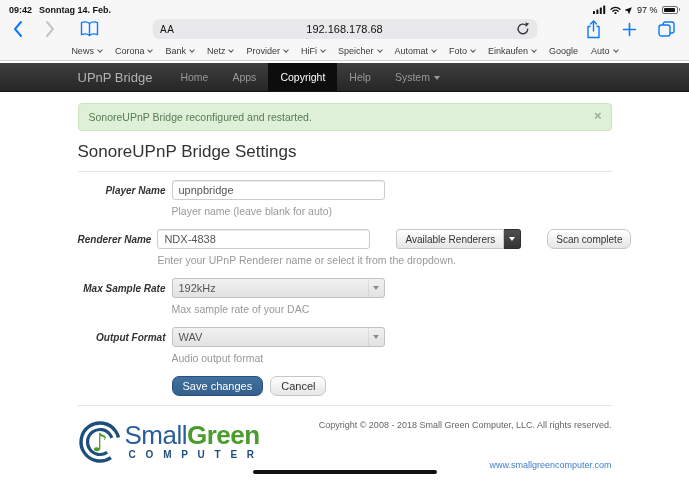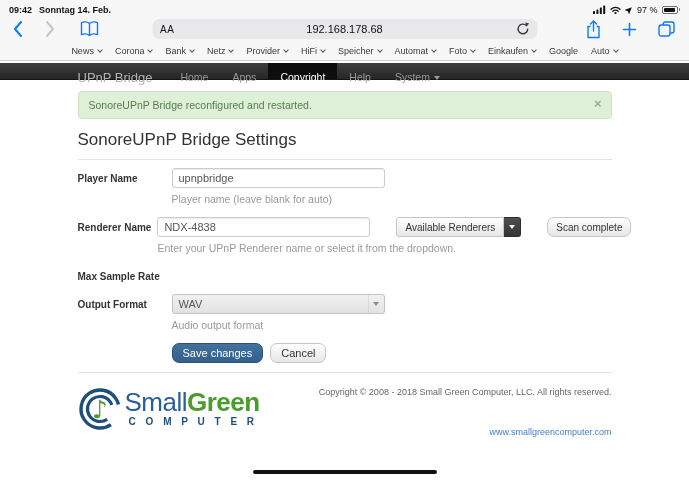--- a/index.html
+++ b/index.html
@@ -32,40 +32,40 @@
   .tb-right { margin-left:auto; display:flex; align-items:center; gap:21px; margin-right:14px; }
 
   .bookmarksbar { height:18px; display:flex; justify-content:center; align-items:center; gap:13px;
                   font-size:9px; color:#3a3a3c; }
   .bm { display:inline-flex; align-items:center; }
   .bm-caret { display:inline-block; width:4px; height:4px; border-right:1.2px solid #555; border-bottom:1.2px solid #555;
               transform:rotate(45deg); margin-left:4px; margin-top:-2px; }
   .chrome-gap { height:2px; background:#fff; }
 
   
-  .navbar { height:17px; background:linear-gradient(#3e3e3e,#262626); border-bottom:1px solid #141414; }
+  .navbar { height:29px; background:linear-gradient(#3e3e3e,#262626); border-bottom:1px solid #141414; }
   .navbar-inner { width:534px; margin:0 auto; display:flex; align-items:stretch; height:100%; }
   .brand { color:#b2b2b2; font-size:13px; line-height:29px; margin-right:16px; }
   .nav-item { color:#999; font-size:10.5px; line-height:29px; padding:0 12px; }
   .nav-item.active { background:#0d0d0d; color:#fff; }
   .nav-caret { display:inline-block; margin-left:4px; border-left:3.5px solid transparent; border-right:3.5px solid transparent;
                border-top:4px solid #999; vertical-align:middle; }
 
   .container { width:534px; margin:0 auto; }
 
   .alert { margin-top:11px; background:#dff0d8; border:1px solid #cfe4bc; border-radius:4px;
            padding:7px 26px 7px 10px; font-size:10.5px; color:#567d52; position:relative; }
   .alert-close { position:absolute; right:9px; top:5px; color:#9cab97; font-size:13px; font-weight:bold; line-height:13px; cursor:default; }
 
   .page-title { font-size:17px; font-weight:400; color:#333; margin:11px 0 9px 0; }
   .hr { border:none; border-top:1px solid #e4e4e4; height:0; }
 
   form.settings { margin-top:8px; }
   .control-group { display:flex; margin-bottom:12px; }
-  .control-label { width:88px; font-size:10px; font-weight:bold; color:#333; padding-top:5px; white-space:nowrap; }
+  .control-label { width:88px; text-align:right; font-size:10px; font-weight:bold; color:#333; padding-top:5px; white-space:nowrap;font-style:italic; }
   .controls { margin-left:6px; }
   .controls-row { display:flex; align-items:flex-start; gap:26px; }
   .text-input { width:213px; height:20px; border:1px solid #ccc; border-radius:3px; padding:0 6px; font-size:11px; color:#555;
                 box-shadow:inset 0 1px 1px rgba(0,0,0,.08); font-family:"Liberation Sans", sans-serif; outline:none; background:#fff; }
   .fake-select { width:213px; height:20px; border:1px solid #c2c2c2; border-radius:3px;
                  background:linear-gradient(#f1f1f1,#e2e2e2); font-size:11px; color:#555;
                  display:flex; align-items:center; padding:0 6px; position:relative; }
   .sel-caret-zone { position:absolute; right:0; top:0; width:16px; height:100%; border-left:1px solid rgba(0,0,0,.07);
                     display:flex; align-items:center; justify-content:center; }
   .sel-caret { border-left:3.5px solid transparent; border-right:3.5px solid transparent; border-top:4px solid #8d8d8d; }
@@ -283,20 +283,29 @@
                 </span>
             </span>
             <span class="btn">Scan complete</span>
           </div>
           <div class="help-block">Enter your UPnP Renderer name or select it from the dropdown.</div>
         </div>
       </div>
 
       <div class="control-group">
         <label class="control-label">Max Sample Rate</label>
+        <div class="controls">
+          <div class="fake-select">
+            <span>192kHz</span>
+            <span class="sel-caret-zone">
+                <i class="sel-caret"></i>
+              </span>
+          </div>
+          <div class="help-block">Max sample rate of your DAC</div>
+        </div>
       </div>
 
       <div class="control-group">
         <label class="control-label">Output Format</label>
         <div class="controls">
           <div class="fake-select">
             <span>WAV</span>
             <span class="sel-caret-zone">
                 <i class="sel-caret"></i>
               </span>

